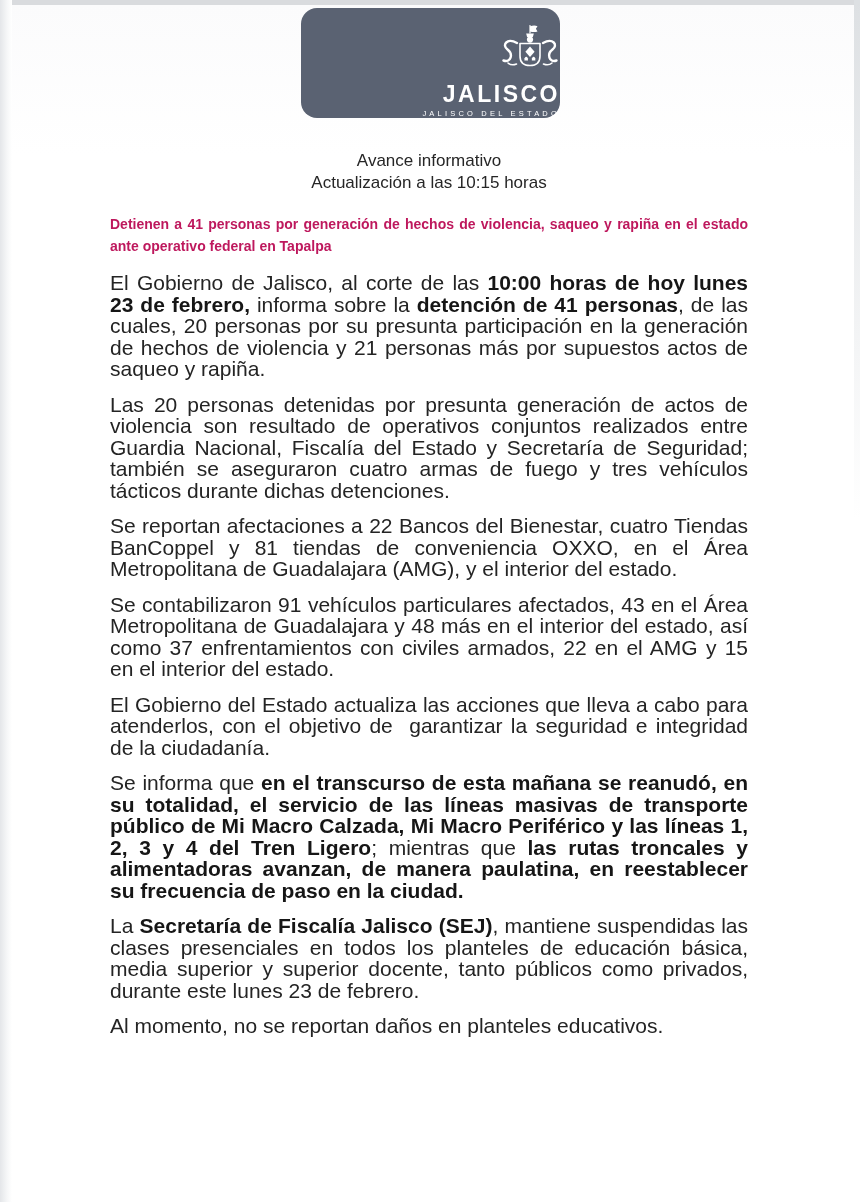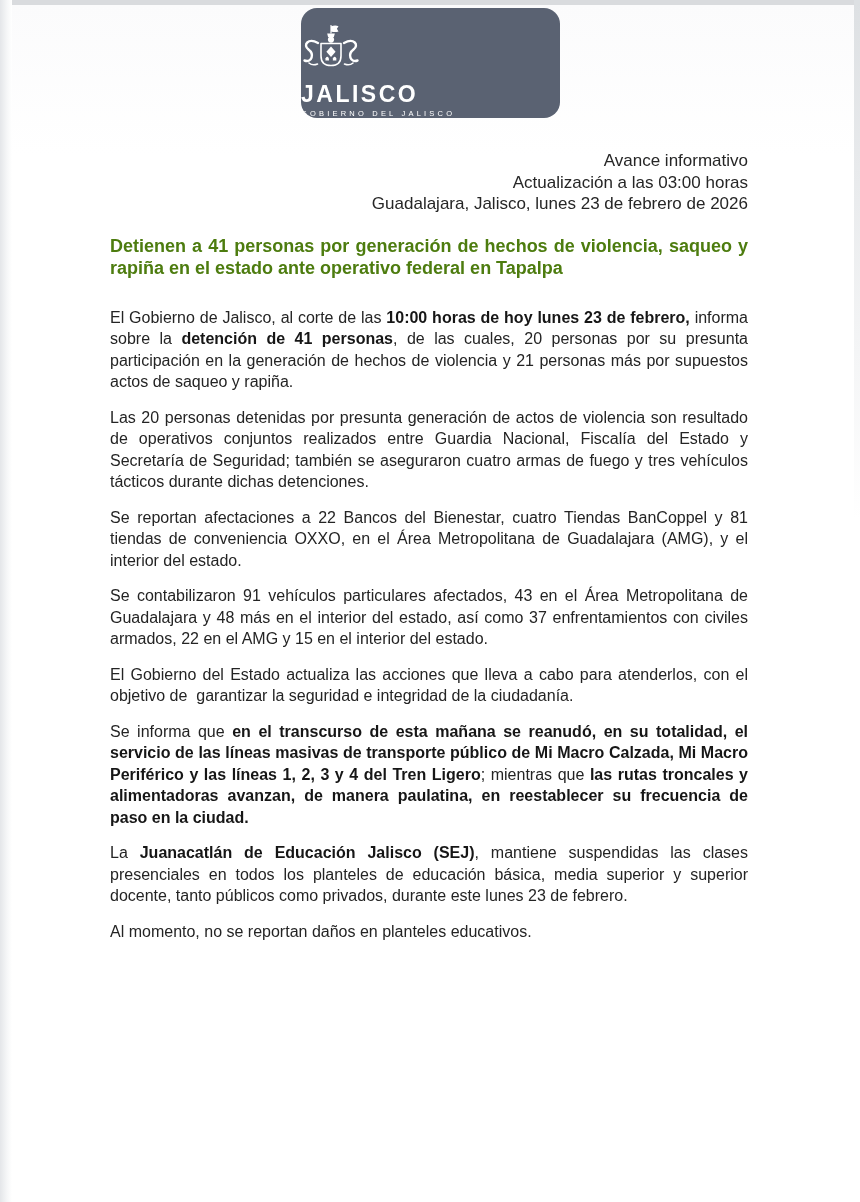--- a/index.html
+++ b/index.html
@@ -15,42 +15,42 @@
     background:linear-gradient(90deg,#e4e6e9 0%,#f6f7f8 60%,#ffffff 100%);}
   .edge-right{position:absolute;top:0;right:0;width:6px;height:520px;
     background:linear-gradient(180deg,#dde0e3 0%,rgba(255,255,255,0) 100%);}
   .page-sheen{position:absolute;top:5px;left:12px;right:6px;height:150px;
     background:linear-gradient(180deg,#fbfbfc 0%,#ffffff 100%);}
 
   
   .banner{
     position:absolute;left:301px;top:8px;width:259px;height:110px;
     border-radius:16px;
-    display:flex;flex-direction:column;align-items:flex-start;justify-content:flex-start;
+    display:flex;flex-direction:column;align-items:flex-end;justify-content:flex-start;
     padding-top:16px;box-sizing:border-box;
   }
   .crest{display:block;margin-bottom:3px;}
   .logo-title{
     color:#fff;font-weight:bold;font-size:23px;letter-spacing:2.5px;line-height:1;
   }
   .logo-subtitle{
     color:#fff;font-size:7.5px;letter-spacing:3.2px;margin-top:4px;line-height:1;
   }
 
   
   .content{position:absolute;left:110px;top:118px;width:638px;}
-  .dateline{margin-top:32px;text-align:right;font-size:17px;line-height:21.5px;color:#262626;}
+  .dateline{margin-top:32px;text-align:center;font-size:17px;line-height:21.5px;color:#262626;}
   .headline{
-    margin-top:20px;margin-bottom:28px;
-    font-size:18px;line-height:22px;font-weight:bold;
-    text-align:justify;color:#4d7c0f;
+    margin-top:20px;margin-bottom:15px;
+    font-size:14px;line-height:22px;font-weight:bold;
+    text-align:justify;color:#be185d;
   }
   .doc-body p{
     margin:0 0 14px 0;
-    font-size:16px;line-height:21.5px;
+    font-size:21px;line-height:21.5px;
     text-align:justify;text-justify:inter-word;
     white-space:pre-wrap;color:#242424;
   }
   .doc-body p b{color:#161616;}
 </style>
 </head>
 <body>
 
 <div class="edge-top"></div>
 <div class="edge-left"></div>
@@ -75,35 +75,34 @@
       <path d="M32 34.2 q1.7 -2.8 3.2 0 l0.2 2.4 h-3.6 z" fill="#ffffff" stroke="none"></path>
 
       <path d="M17 19 C7 13.5 1.5 21 7.5 25.5 C13.5 30 11 39 3.5 36.5" stroke-width="2.4"></path>
       <path d="M16.5 40 q-5 2 -8.5 -1" stroke-width="1.6"></path>
 
       <path d="M43 19 C53 13.5 58.5 21 52.5 25.5 C46.5 30 49 39 56.5 36.5" stroke-width="2.4"></path>
       <path d="M43.5 40 q5 2 8.5 -1" stroke-width="1.6"></path>
     </g>
   </svg>
   <div class="logo-title">JALISCO</div>
-  <div class="logo-subtitle">GOBIERNO DEL JALISCO</div>
+  <div class="logo-subtitle">JALISCO DEL ESTADO</div>
 </div>
 
 <div class="content">
   <div class="dateline">
     <div>Avance informativo</div>
-    <div>Actualización a las 03:00 horas</div>
-    <div>Guadalajara, Jalisco, lunes 23 de febrero de 2026</div>
+    <div>Actualización a las 10:15 horas</div>
   </div>
 
   <div class="headline">Detienen a 41 personas por generación de hechos de violencia, saqueo y rapiña en el estado ante operativo federal en Tapalpa</div>
 
   <div class="doc-body" id="doc-body">
       <p><span>El Gobierno de Jalisco, al corte de las </span><b>10:00 horas de hoy lunes 23 de febrero,</b><span> informa sobre la </span><b>detención de 41 personas</b><span>, de las cuales, 20 personas por su presunta participación en la generación de hechos de violencia y 21 personas más por supuestos actos de saqueo y rapiña.</span></p>
       <p><span>Las 20 personas detenidas por presunta generación de actos de violencia son resultado de operativos conjuntos realizados entre Guardia Nacional, Fiscalía del Estado y Secretaría de Seguridad; también se aseguraron cuatro armas de fuego y tres vehículos tácticos durante dichas detenciones.</span></p>
       <p><span>Se reportan afectaciones a 22 Bancos del Bienestar, cuatro Tiendas BanCoppel y 81 tiendas de conveniencia OXXO, en el Área Metropolitana de Guadalajara (AMG), y el interior del estado.</span></p>
       <p><span>Se contabilizaron 91 vehículos particulares afectados, 43 en el Área Metropolitana de Guadalajara y 48 más en el interior del estado, así como 37 enfrentamientos con civiles armados, 22 en el AMG y 15 en el interior del estado.</span></p>
       <p><span>El Gobierno del Estado actualiza las acciones que lleva a cabo para atenderlos, con el objetivo de  garantizar la seguridad e integridad de la ciudadanía.</span></p>
       <p><span>Se informa que </span><b>en el transcurso de esta mañana se reanudó, en su totalidad, el servicio de las líneas masivas de transporte público de Mi Macro Calzada, Mi Macro Periférico y las líneas 1, 2, 3 y 4 del Tren Ligero</b><span>; mientras que </span><b>las rutas troncales y alimentadoras avanzan, de manera paulatina, en reestablecer su frecuencia de paso en la ciudad.</b></p>
-      <p><span>La </span><b>Juanacatlán de Educación Jalisco (SEJ)</b><span>, mantiene suspendidas las clases presenciales en todos los planteles de educación básica, media superior y superior docente, tanto públicos como privados, durante este lunes 23 de febrero.</span></p>
+      <p><span>La </span><b>Secretaría de Fiscalía Jalisco (SEJ)</b><span>, mantiene suspendidas las clases presenciales en todos los planteles de educación básica, media superior y superior docente, tanto públicos como privados, durante este lunes 23 de febrero.</span></p>
       <p><span>Al momento, no se reportan daños en planteles educativos.</span></p>
     </div>
 </div>
 
 </body></html>

